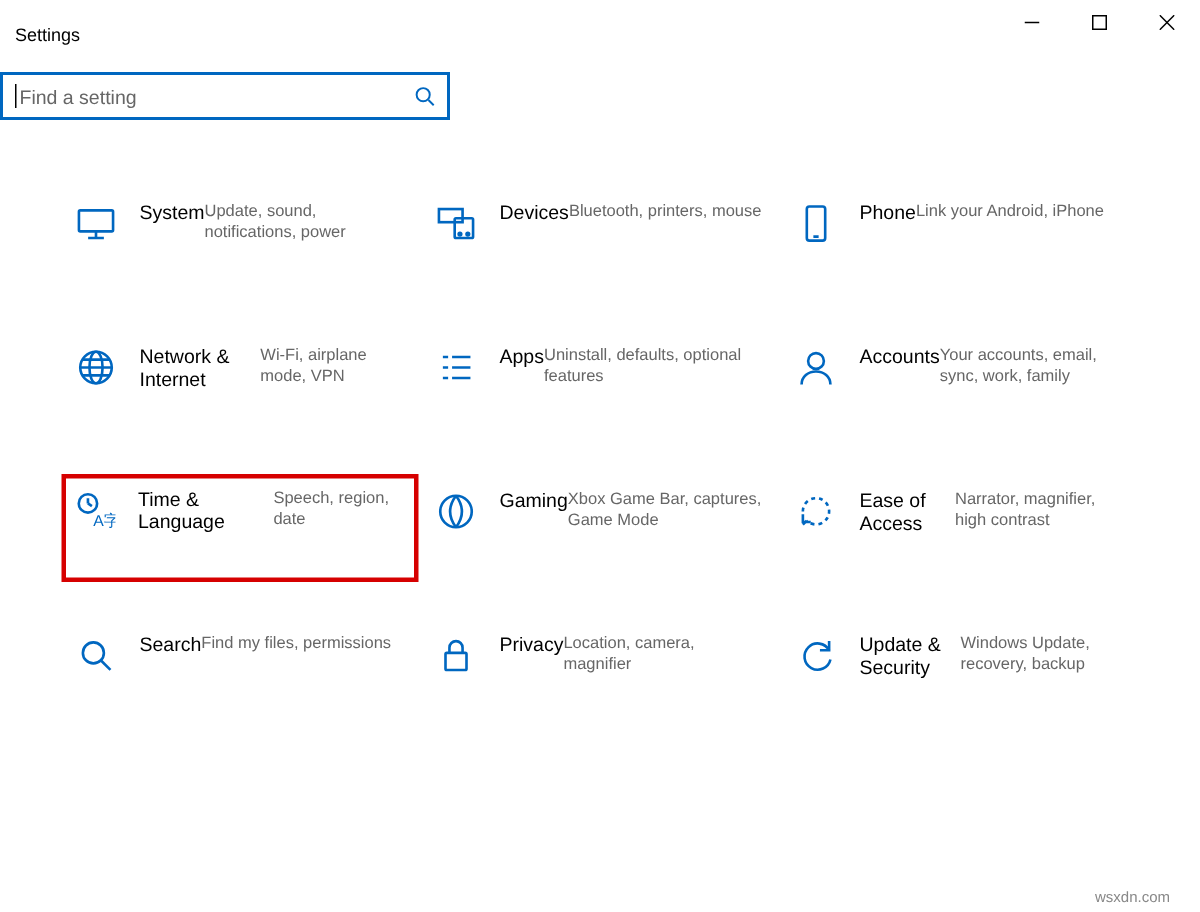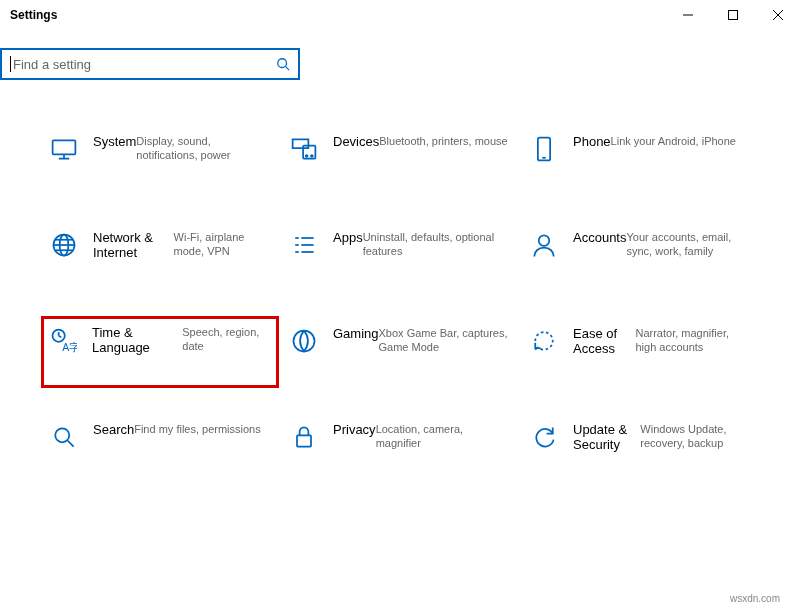--- a/index.html
+++ b/index.html
@@ -9,25 +9,24 @@
     height: 608px;
     font-family: "Segoe UI", Tahoma, sans-serif;
     background: #ffffff;
     color: #000;
     overflow: hidden;
     font-size: 13px;
   }
   .titlebar {
     height: 30px;
     display: flex;
-    align-items: center;
+    align-items: flex-end;
     justify-content: space-between;
     padding-left: 10px;
     font-size: 12px;
-    font-weight: bold;
   }
   .win-controls {
     display: flex;
     height: 100%;
   }
   .win-btn {
     width: 45px;
     height: 30px;
     display: flex;
     align-items: center;
@@ -154,21 +153,21 @@
   <div class="tile">
     <div class="tile-icon">
       <svg viewBox="0 0 32 32" fill="none" stroke="#0067c0" stroke-width="2">
           <rect x="3" y="6" width="26" height="16" rx="1"></rect>
           <line x1="10" y1="27" x2="22" y2="27"></line>
           <line x1="16" y1="22" x2="16" y2="27"></line>
         </svg>
     </div>
     <div class="tile-text">
       <span class="tile-title">System</span>
-      <span class="tile-sub">Display, sound, notifications, power</span>
+      <span class="tile-sub">Update, sound, notifications, power</span>
     </div>
   </div>
 
   <div class="tile">
     <div class="tile-icon">
       <svg viewBox="0 0 32 32" fill="none" stroke="#0067c0" stroke-width="2">
           <rect x="3" y="5" width="18" height="10"></rect>
           <rect x="15" y="12" width="14" height="15" rx="1"></rect>
           <circle cx="19" cy="24" r="1" fill="#0067c0"></circle>
           <circle cx="25" cy="24" r="1" fill="#0067c0"></circle>
@@ -271,21 +270,21 @@
   <div class="tile">
     <div class="tile-icon">
       <svg viewBox="0 0 32 32" fill="none" stroke="#0067c0" stroke-width="2">
           <path d="M6 16a10 10 0 1 1 3 7" stroke-dasharray="3 3"></path>
           <polyline points="6,18 6,24 12,24"></polyline>
           <path d="M9 23l-3 3"></path>
         </svg>
     </div>
     <div class="tile-text">
       <span class="tile-title">Ease of Access</span>
-      <span class="tile-sub">Narrator, magnifier, high accounts</span>
+      <span class="tile-sub">Narrator, magnifier, high contrast</span>
     </div>
   </div>
 
   <div class="tile">
     <div class="tile-icon">
       <svg viewBox="0 0 32 32" fill="none" stroke="#0067c0" stroke-width="2">
           <circle cx="14" cy="14" r="8"></circle>
           <line x1="20" y1="20" x2="27" y2="27"></line>
         </svg>
     </div>

